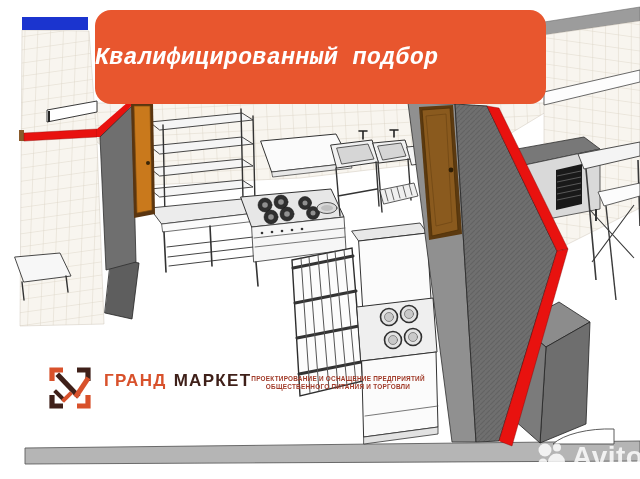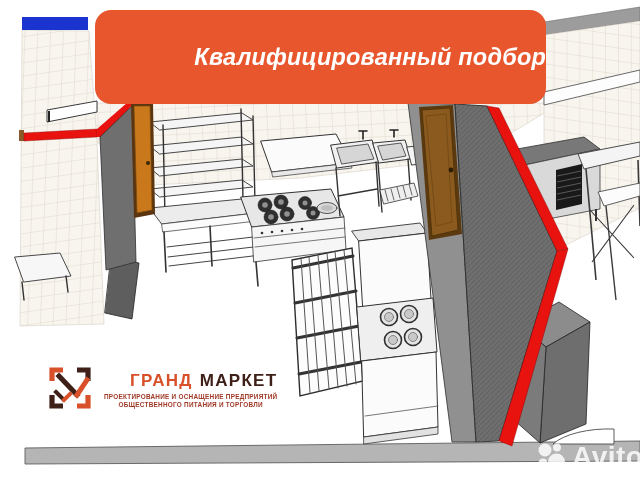--- a/index.html
+++ b/index.html
@@ -5,29 +5,29 @@
   html,body{margin:0;padding:0;background:#fff;}
   .stage{
     position:relative;width:640px;height:479px;overflow:hidden;background:#ffffff;
     font-family:"Liberation Sans","DejaVu Sans",sans-serif;
   }
   .scene{position:absolute;left:0;top:0;z-index:1;}
   
   .banner{
     position:absolute;z-index:3;left:95px;top:10px;width:451px;height:94px;
     background:#E8562E;border-radius:16px;
-    display:flex;flex-direction:column;align-items:flex-end;justify-content:center;
+    display:flex;flex-direction:column;align-items:flex-start;justify-content:center;font-family:Liberation Mono, monospace;
   }
   .banner-line{
     color:#ffffff;font-weight:bold;font-style:italic;font-size:23.5px;line-height:31px;
     letter-spacing:.2px;white-space:nowrap;
   }
   
   .logo{position:absolute;z-index:3;left:46px;top:364px;display:flex;align-items:flex-start;gap:10px;}
-  .logo-text{display:flex;flex-direction:column;align-items:flex-end;padding-top:8px;}
+  .logo-text{display:flex;align-items:flex-start;padding-top:8px;}
   .logo-title{font-weight:bold;font-size:17px;letter-spacing:1.3px;white-space:nowrap;line-height:18px;}
   .logo-title .p1{color:#D8512B;}
   .logo-title .p2{color:#3F2019;margin-left:7px;}
   .logo-sub{margin-top:3px;text-align:center;color:#A03A28;font-weight:bold;
     font-size:6.4px;line-height:8px;letter-spacing:.25px;white-space:nowrap;}
   
   .watermark{
     position:absolute;z-index:3;left:535px;top:440px;display:flex;align-items:center;gap:3px;
   }
   .watermark-text{

